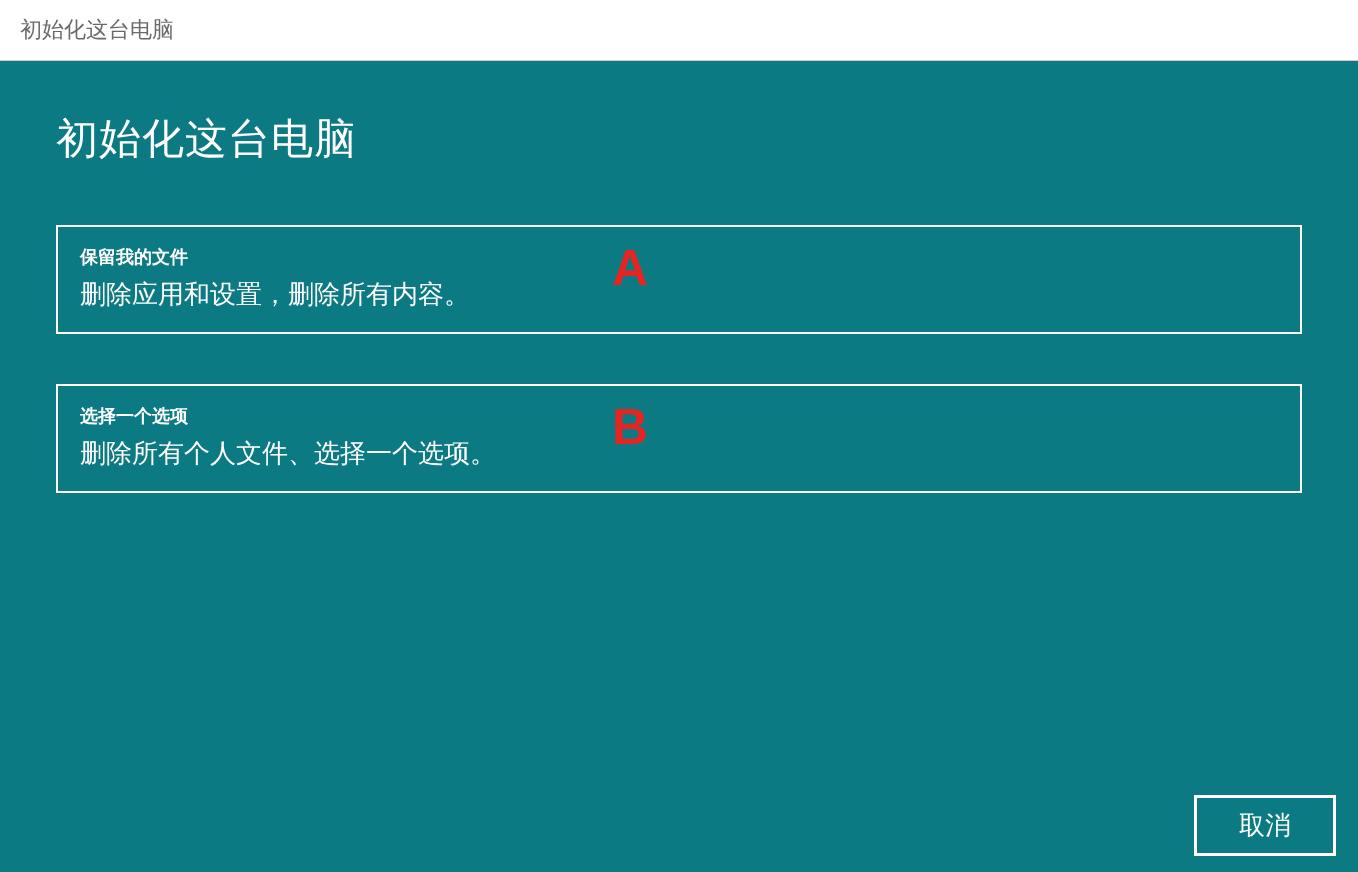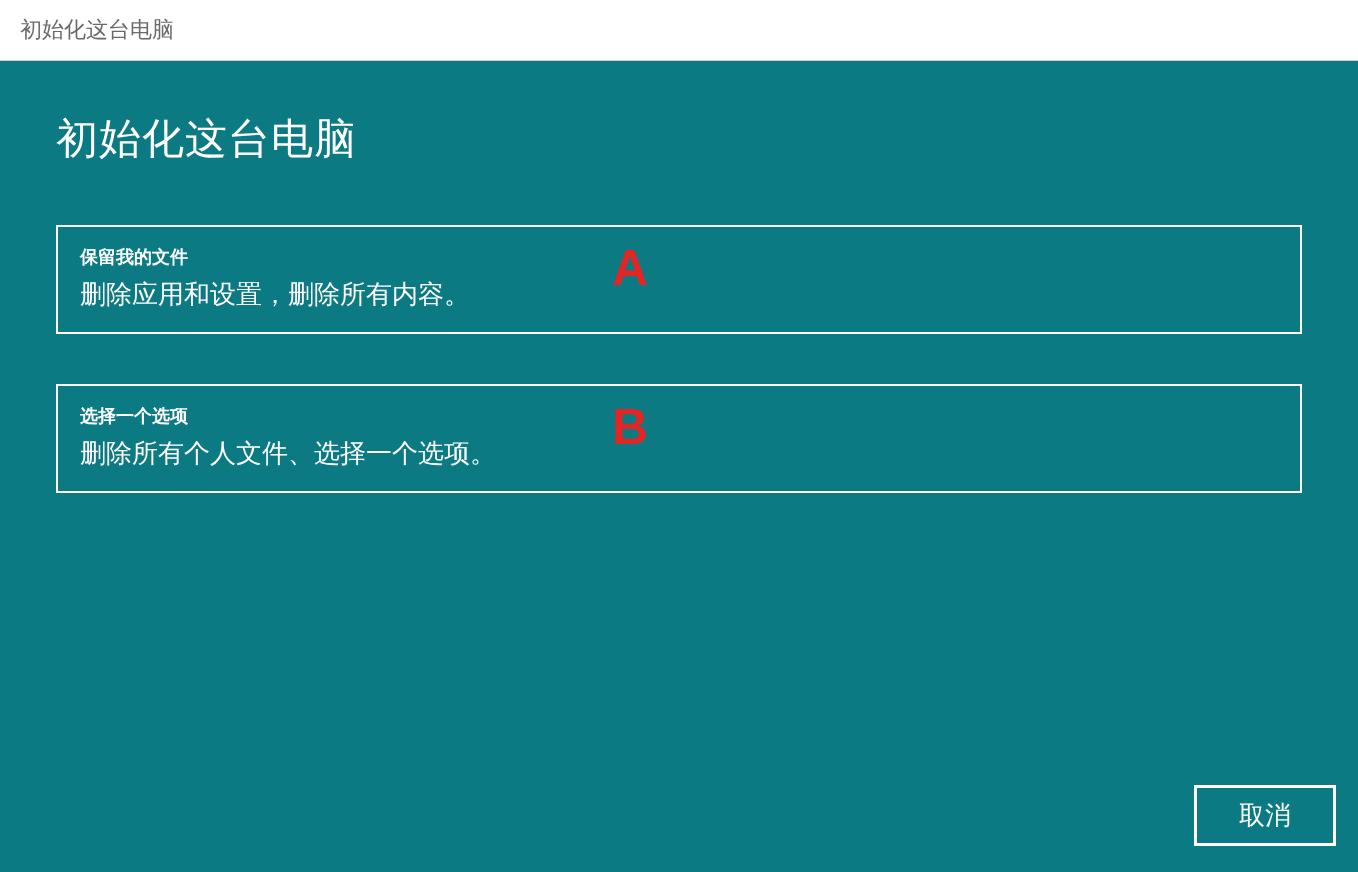--- a/index.html
+++ b/index.html
@@ -71,21 +71,21 @@
       top: 12px;
       left: 554px;
     }
     .annotation.b {
       top: 12px;
       left: 554px;
     }
     .footer {
       position: absolute;
       right: 22px;
-      bottom: 26px;
+      bottom: 16px;
       margin-left: 20px;
     }
     .cancel-button {
       border: 3px solid #ffffff;
       background: transparent;
       color: #ffffff;
       font-size: 26px;
       font-family: inherit;
       padding: 10px 42px;
       cursor: pointer;

